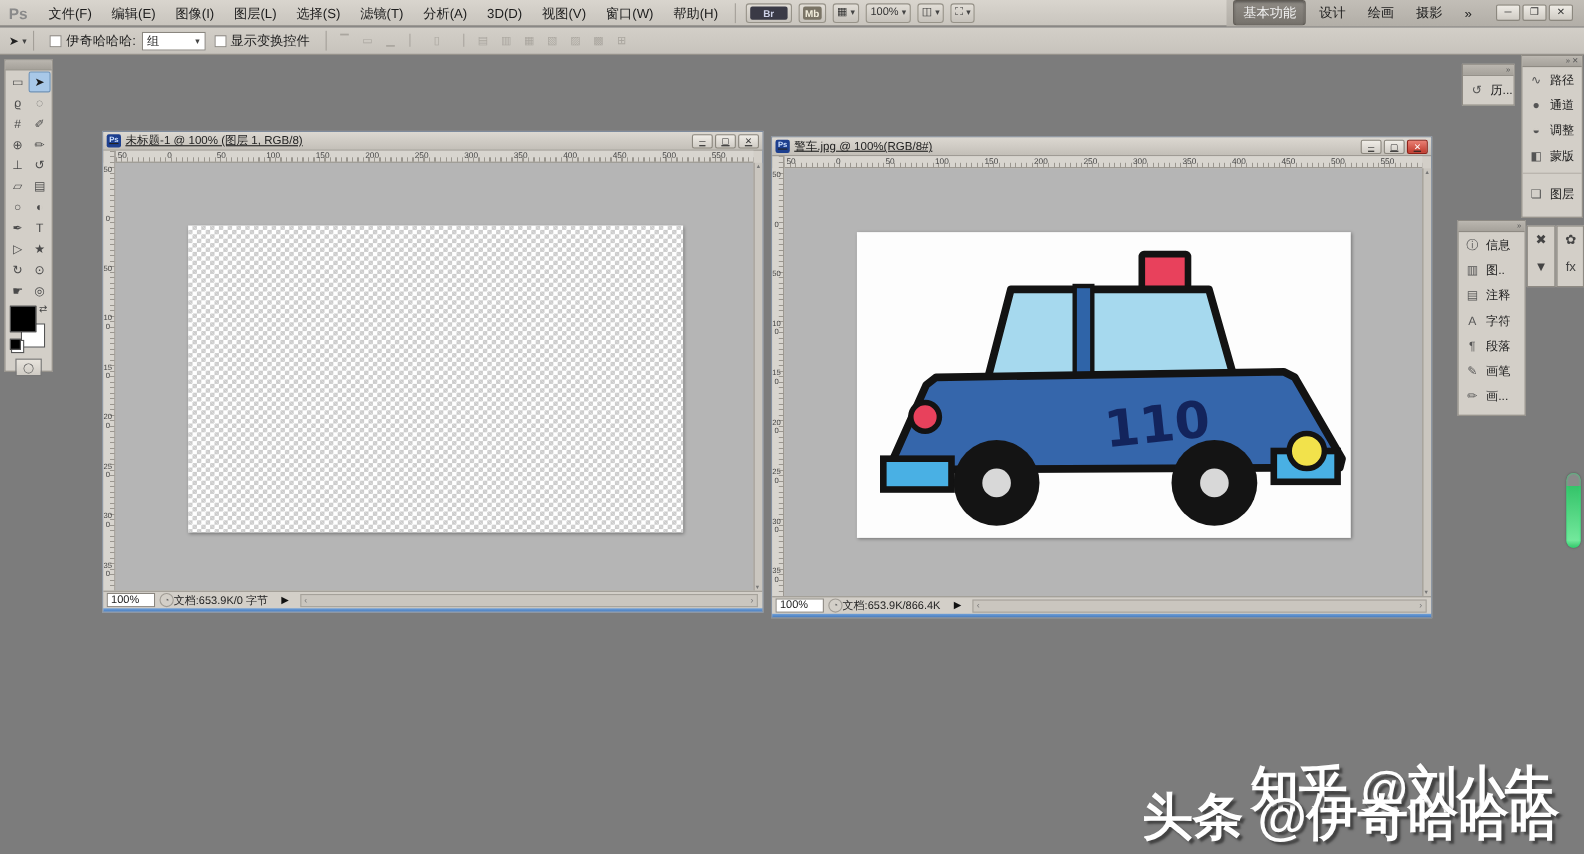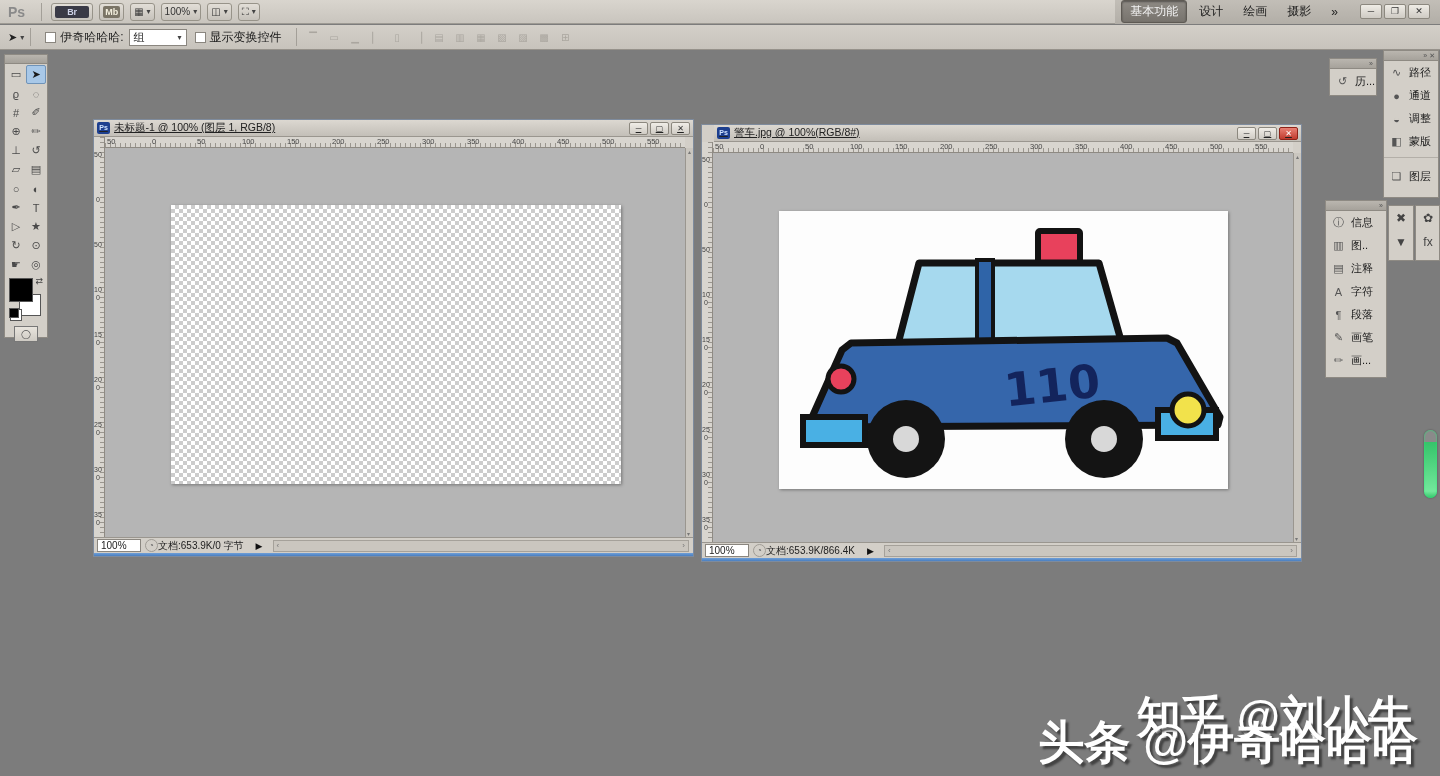--- a/index.html
+++ b/index.html
@@ -127,20 +127,34 @@
   .wm { position:absolute; color:#fff; font-weight:bold;
     text-shadow:3px 3px 2px rgba(60,60,60,.9); white-space:nowrap; }
   .wm1 { right:28px; top:688px; font-size:44px; }
   .wm2 { right:22px; top:712px; font-size:46px; }
 </style>
 </head>
 <body>
 
 <div class="menubar">
   <span class="ps-logo">Ps</span>
+  <div style="display:flex;">
+
+  <span class="menu-item">文件(F)</span>
+      <span class="menu-item">编辑(E)</span>
+      <span class="menu-item">图像(I)</span>
+      <span class="menu-item">图层(L)</span>
+      <span class="menu-item">选择(S)</span>
+      <span class="menu-item">滤镜(T)</span>
+      <span class="menu-item">分析(A)</span>
+      <span class="menu-item">3D(D)</span>
+      <span class="menu-item">视图(V)</span>
+      <span class="menu-item">窗口(W)</span>
+      <span class="menu-item">帮助(H)</span>
+    </div>
   <div class="vsep"></div>
   <div class="appbar-btn">
       <span class="bricon">Br</span>
     </div>
   <div class="appbar-btn">
       <span class="mbicon">Mb</span>
     </div>
   <div class="appbar-btn">
       <span>▦</span>
       <span class="caret">▾</span>
@@ -293,21 +307,21 @@
     <span class="doc-size">文档:653.9K/0 字节</span>
     <span class="status-arrow">▶</span>
     <div class="hscroll">
         <span>‹</span>
         <span>›</span>
       </div>
   </div>
   <div class="blue-edge"></div>
 </div>
 
-<div class="docwin" style="left:701px; top:124px; width:601px; height:438px;padding-left:12px;">
+<div class="docwin" style="left:701px; top:124px; width:601px; height:438px;">
   <div class="titlebar">
     <span class="doc-ico">Ps</span>
     <span>警车.jpg @ 100%(RGB/8#)</span>
     <div class="tb-btns">
       <span>─</span>
       <span>▢</span>
       <span class="close-red">✕</span>
     </div>
   </div>
   <div class="hruler">

